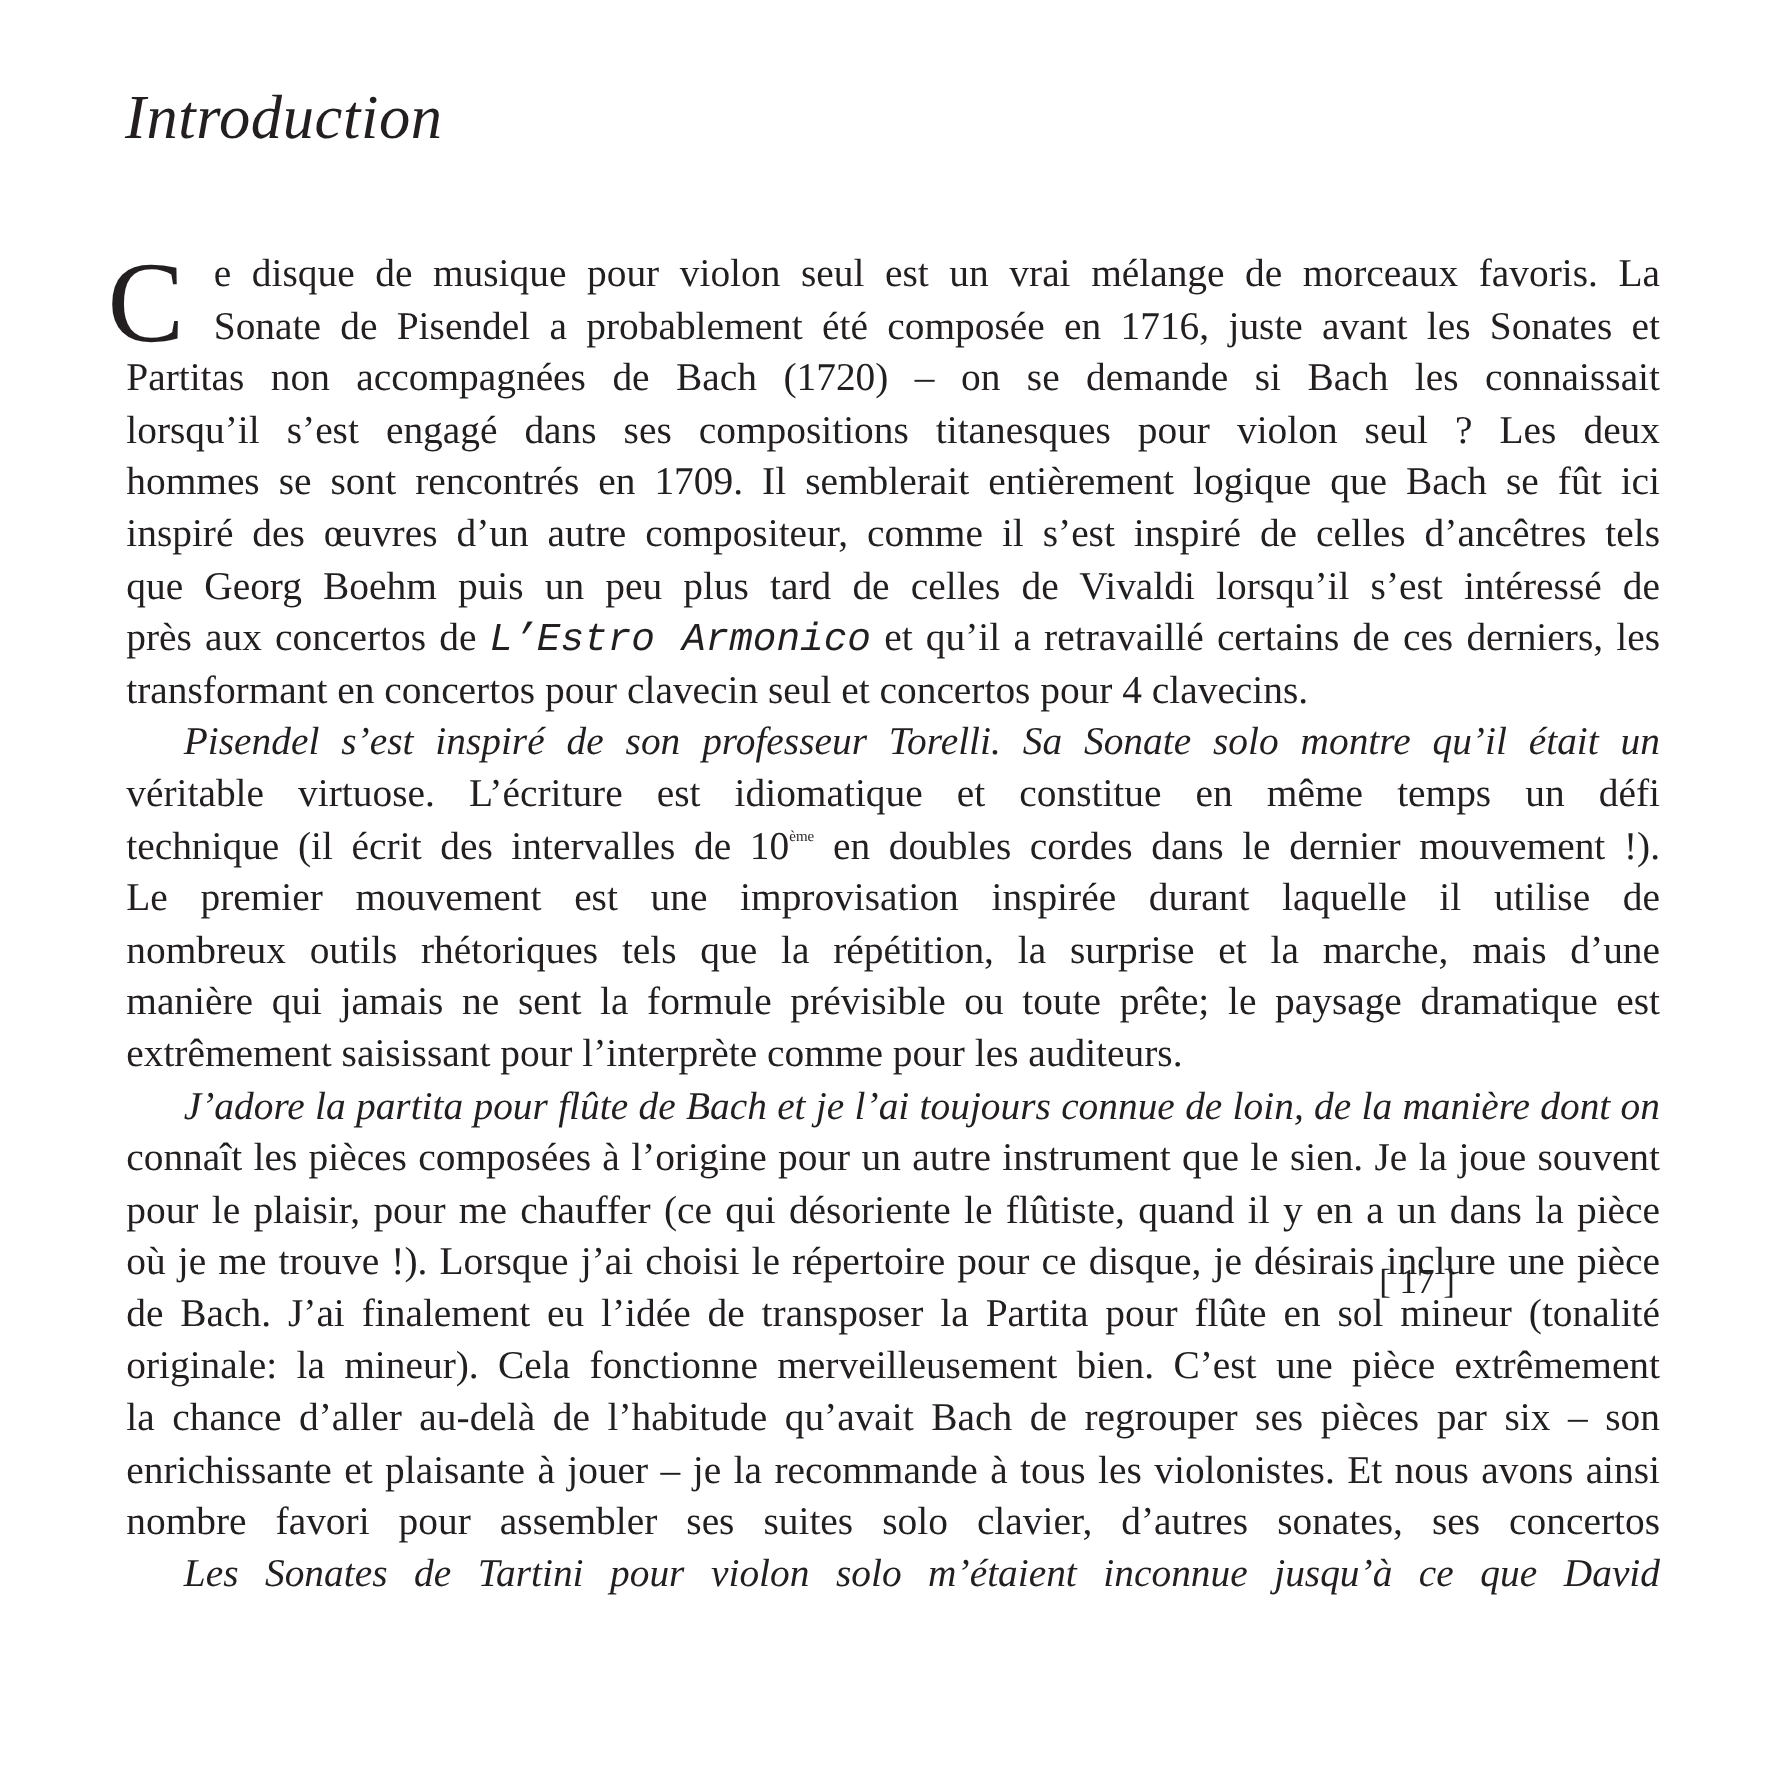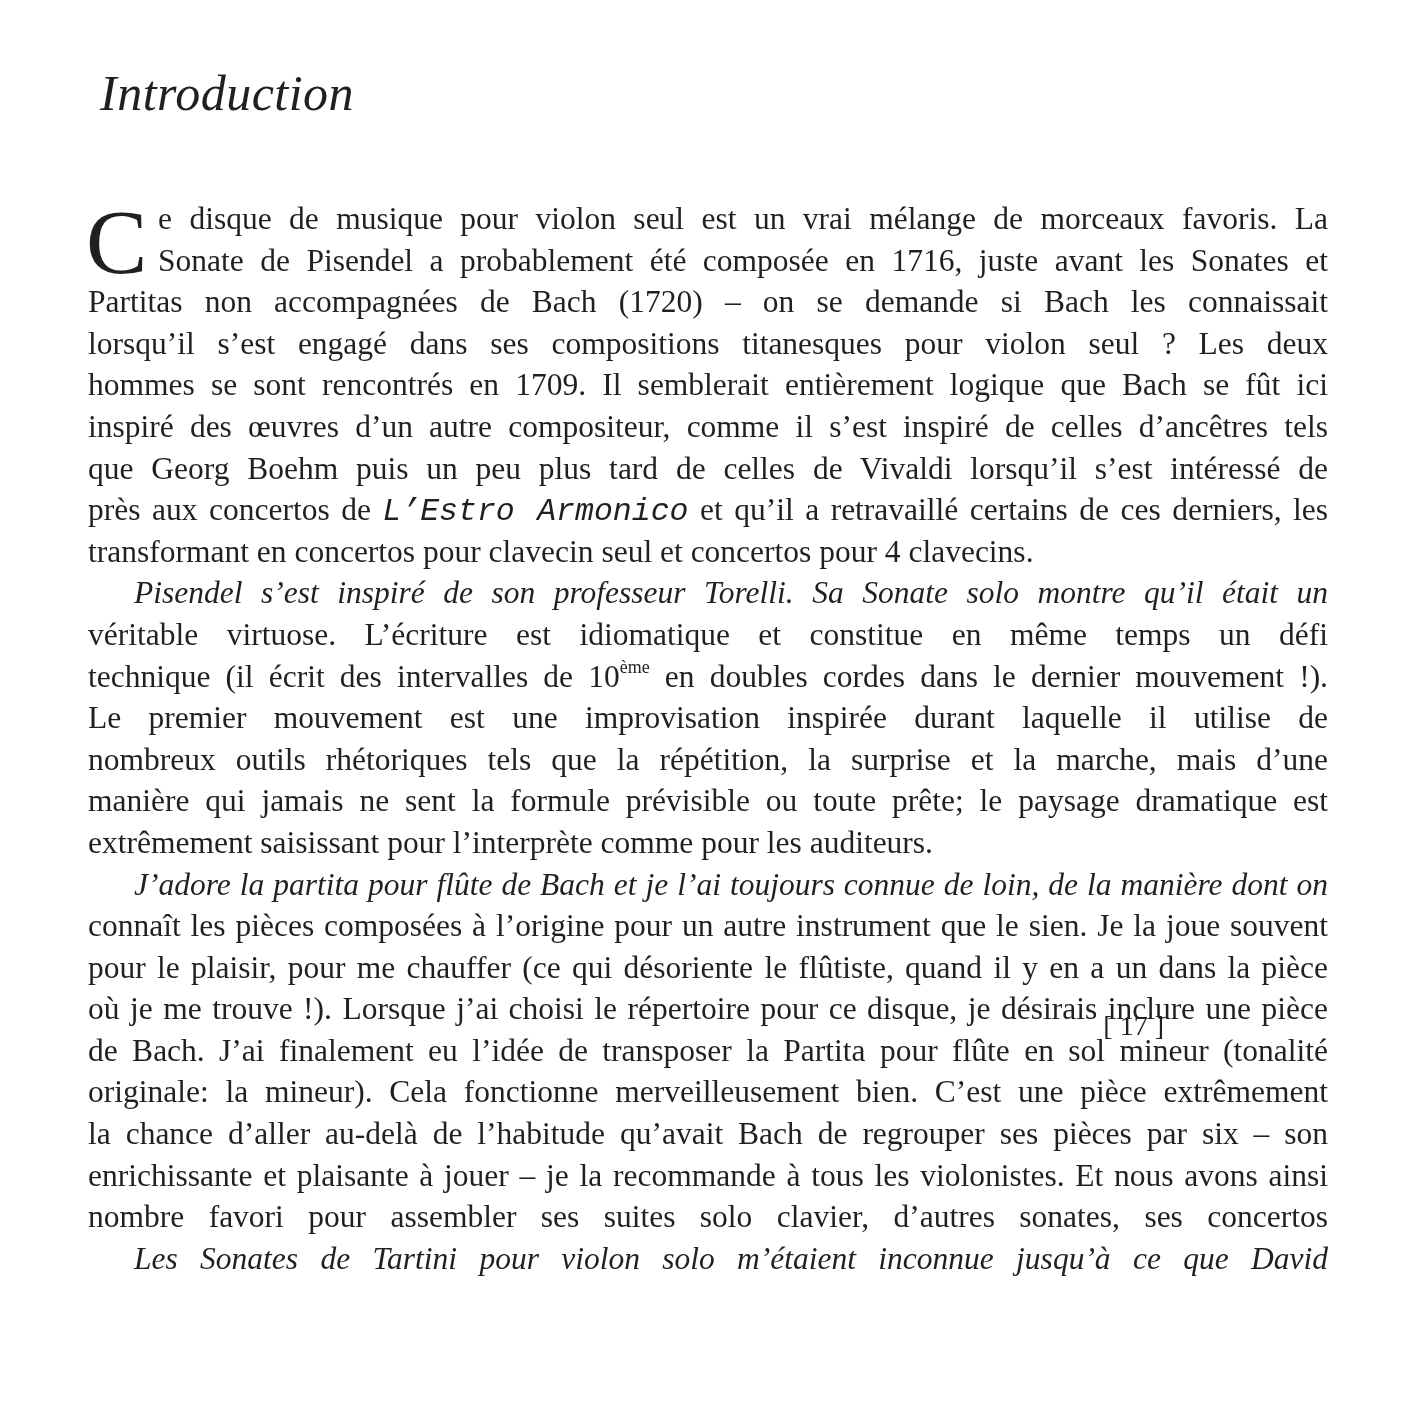--- a/index.html
+++ b/index.html
@@ -2,27 +2,27 @@
 <html><head>
 <meta charset="utf-8">
 <style>
   html, body { margin: 0; padding: 0; background: #ffffff; }
   body { width: 1427px; height: 1427px; position: relative; overflow: hidden;
          font-family: "Liberation Serif", "DejaVu Serif", serif; color: #231f20; }
   .title { position: absolute; left: 88px; top: 52px; font-style: italic;
            font-size: 50px; letter-spacing: 0.5px; margin: 12px; font-weight: normal; }
   .body-text { position: absolute; left: 88px; top: 198px; width: 1240px; }
   .line { font-size: 31.5px; height: 41.6px; line-height: 41.6px; white-space: nowrap;
-          text-align: justify; text-align-last: justify; overflow: visible; }
+          text-align: justify; text-align-last: justify; overflow: visible; margin-left: 13px; }
   .line.last { text-align-last: left; }
   .line.indent { padding-left: 46px; font-style: italic; }
   .line.drop { padding-left: 70px; }
   .dropcap { position: absolute; left: -2px; top: 4px; font-size: 92px; line-height: 80px; }
   .line em { font-style: italic; font-family: Liberation Mono, monospace; }
-  .line sup { font-size: 18px; vertical-align: 14px; line-height: 0; }
+  .line sup { font-size: 12px; vertical-align: 14px; line-height: 0; }
   .page-number { position: absolute; top: 1008px; left: 0; width: 1164px; text-align: right;
                  font-size: 28px; top: 1010px; }
 </style>
 </head>
 <body>
 
 <h1 class="title">Introduction</h1>
 
 <div class="body-text">
   <span class="dropcap">C</span>

